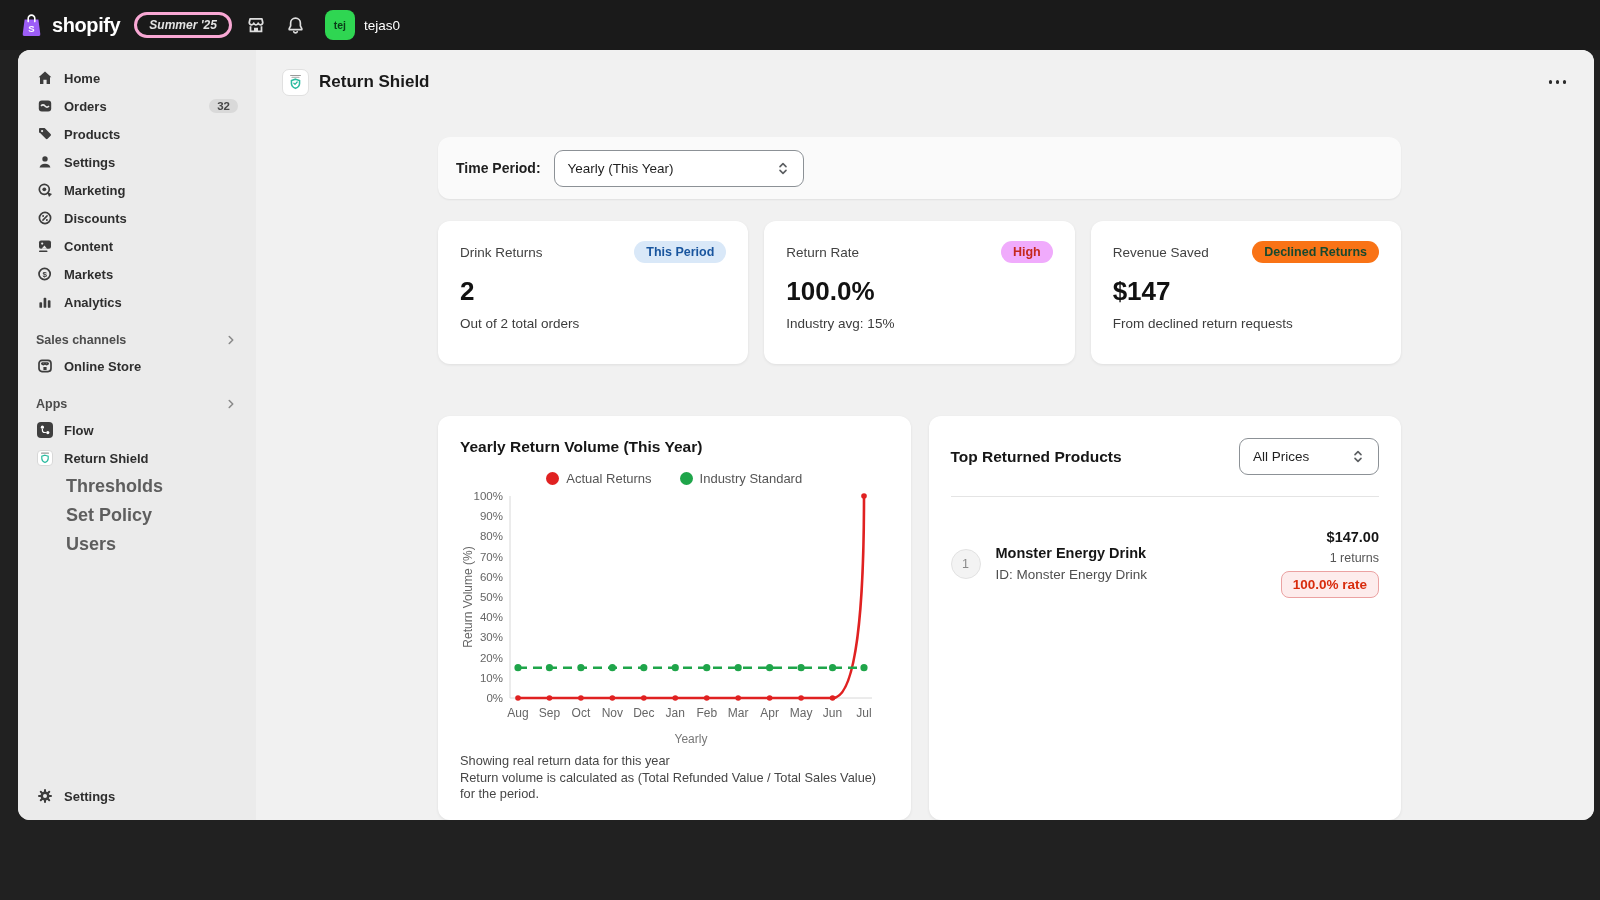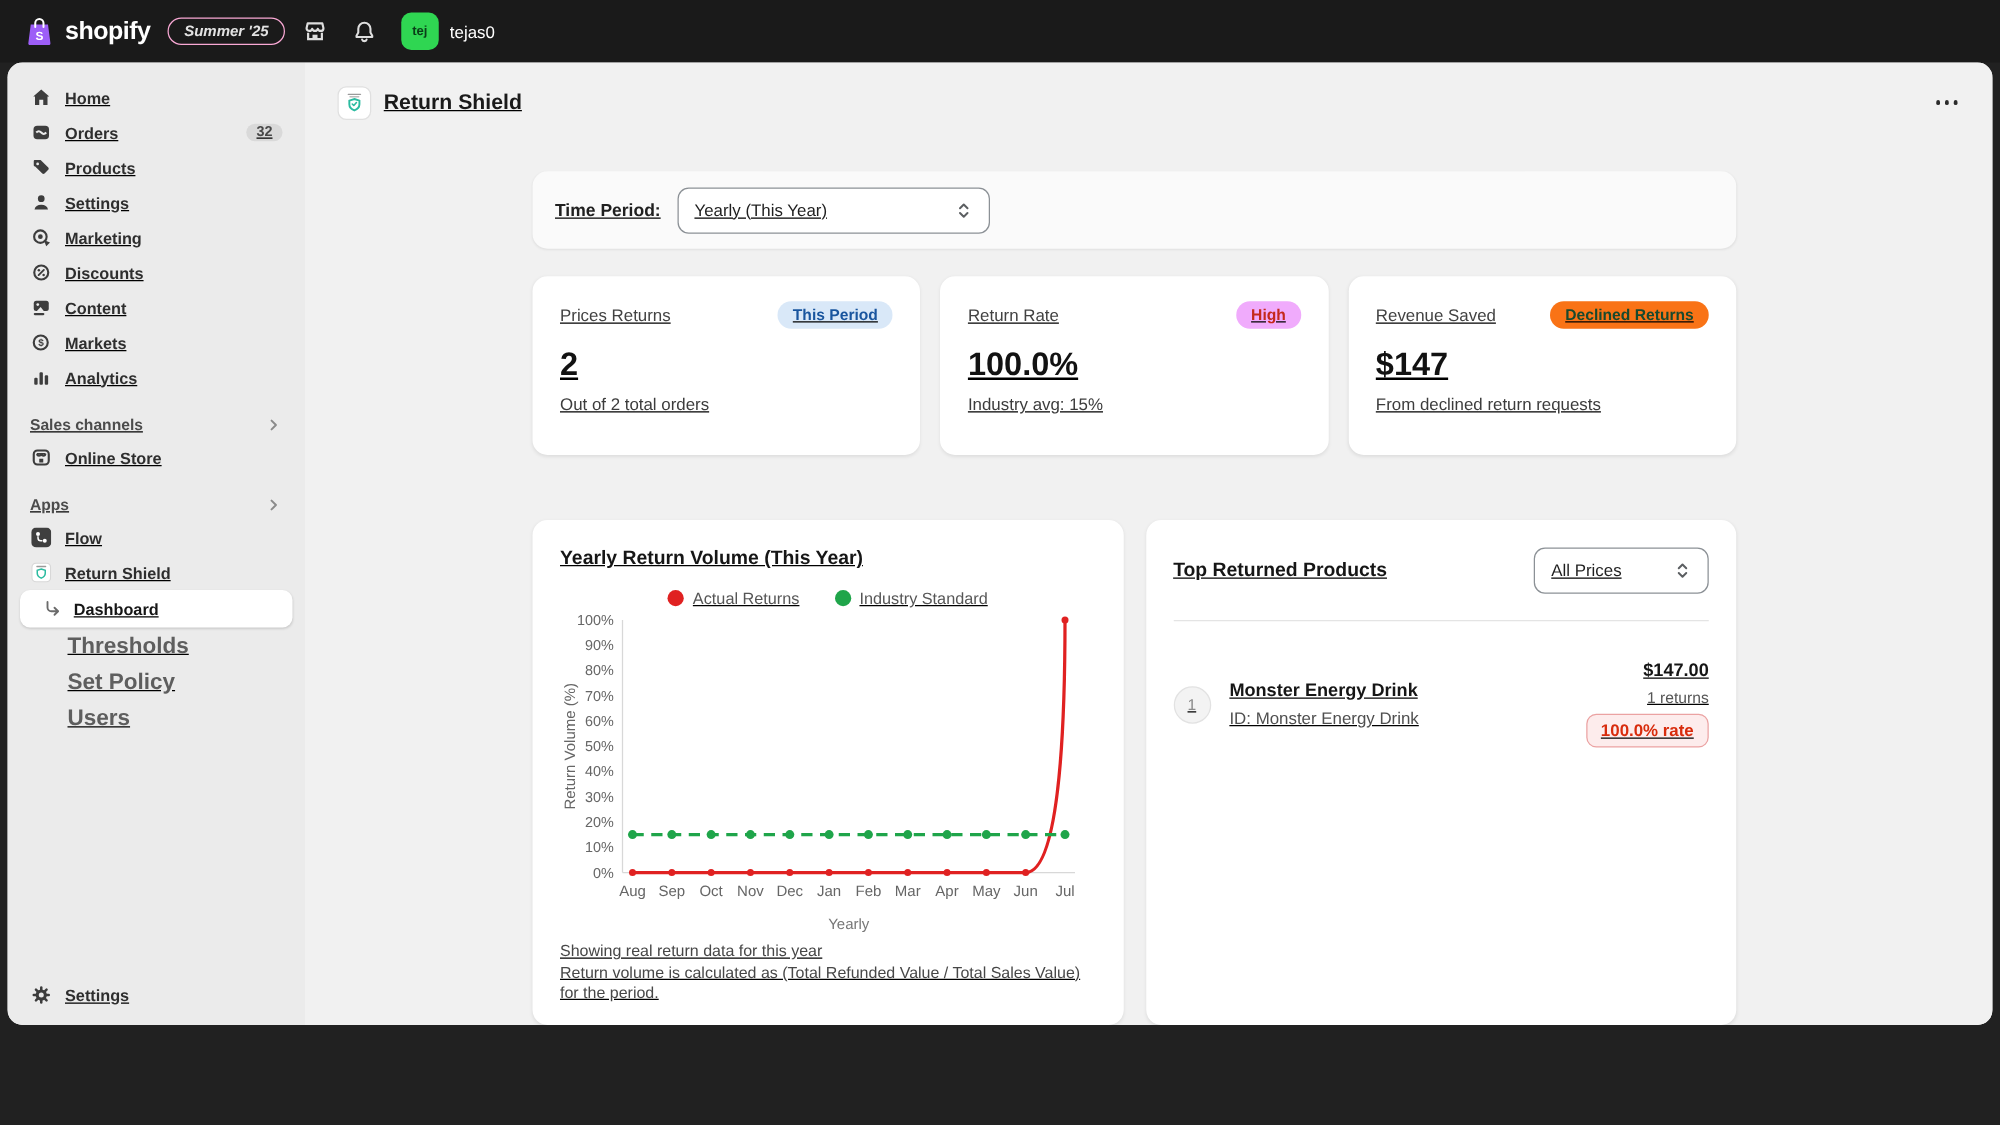--- a/index.html
+++ b/index.html
@@ -6,36 +6,36 @@
   html,body { margin:0; padding:0; }
   body {
     width:1600px; height:900px; overflow:hidden; position:relative;
     background:#212121; font-family:"Liberation Sans", sans-serif;
     -webkit-font-smoothing:antialiased;
   }
   
   .topbar { height:50px; background:#1a1a1a; display:flex; align-items:center; padding:0 16px; gap:14px; }
   .brand { display:flex; align-items:center; gap:9px; padding-left:4px; }
   .brand-name { color:#fff; font-weight:bold; font-size:20px; letter-spacing:-0.4px; }
-  .edition { border:1px solid #f9a8d4; color:#e3e3e3; font-style:italic; font-size:12px; font-weight:600;
+  .edition { border:3px solid #f9a8d4; color:#e3e3e3; font-style:italic; font-size:12px; font-weight:600;
              padding:3px 12px; border-radius:999px; }
   .search-wrap { flex:1; display:flex; justify-content:center; }
   .search-box { width:648px; height:34px; background:#2e2e2e; border:1px solid #3e3e3e; border-radius:8px;
                 display:flex; align-items:center; gap:8px; padding:0 10px; color:#9d9d9d; font-size:13.5px; }
   .kbd { background:#474747; color:#cccccc; font-size:10.5px; font-weight:bold; padding:3px 7px; border-radius:5px; }
   .kbd-group { margin-left:auto; display:flex; gap:5px; }
   .top-actions { display:flex; align-items:center; gap:20px; padding-right:4px; }
   .icon-btn { background:none; border:none; padding:0; display:flex; cursor:pointer; }
   .user-chip { display:flex; align-items:center; gap:9px; }
   .avatar { width:30px; height:30px; border-radius:8px; background:#2fd652; color:#0a3d18; font-size:10.5px;
             font-weight:bold; display:flex; align-items:center; justify-content:center; }
   .user-name { color:#fff; font-size:13.5px; font-weight:normal; }
   
-  .frame { position:absolute; left:6px; right:6px; top:50px; height:770px; border-radius:12px; overflow:hidden;
-           display:flex; background:#f1f1f1;text-decoration:underline; }
+  .frame { position:absolute; left:18px; right:6px; top:50px; height:770px; border-radius:12px; overflow:hidden;
+           display:flex; background:#f1f1f1; }
   
   .sidebar { width:238px; background:#ebebeb; flex-shrink:0; display:flex; flex-direction:column; padding-top:14px; }
   .nav { flex:1; }
   .nav-item { display:flex; align-items:center; gap:10px; height:28px; margin:0 10px; padding:0 8px;
               border-radius:8px; font-size:13px; font-weight:bold; color:#2e2e2e; cursor:pointer; }
   .nav-item .ic { width:18px; display:flex; justify-content:center; align-items:center; }
   .count-badge { margin-left:auto; background:#d9d9d9; border-radius:7px; padding:1px 8px; font-size:11.5px;
                  font-weight:600; color:#474747; }
   .section-head { display:flex; align-items:center; justify-content:space-between; margin:17px 18px 5px 18px;
                   font-size:12.5px; font-weight:bold; color:#4c4c4c; cursor:pointer; }
@@ -272,28 +272,20 @@
       <div class="nav-item">
         <span class="ic">
           <svg width="16" height="16" viewBox="0 0 16 16">
               <rect x=".5" y=".5" width="15" height="15" rx="3.5" fill="#fff" stroke="#d8d8d8"></rect>
               <rect x="4" y="2.6" width="8" height="1.1" rx=".5" fill="#9a9a9a"></rect>
               <path d="M8 5.2 l3.2 1 v2.4 c0 2-1.4 3.2-3.2 3.9 -1.8-.7-3.2-1.9-3.2-3.9 V6.2 Z" fill="none" stroke="#2bbba0" stroke-width="1.2"></path>
             </svg>
         </span>
         <span>Return Shield</span>
       </div>
-      <div class="nav-item selected" style="padding-left:19px;">
-        <span class="ic" style="width:14px;">
-          <svg width="14" height="14" viewBox="0 0 14 14">
-              <path d="M3 1.5 v4.5 a3 3 0 0 0 3 3 h5 M8.6 6.2 l2.9 2.8 -2.9 2.8" stroke="#6b6b6b" stroke-width="1.5" fill="none" stroke-linecap="round" stroke-linejoin="round"></path>
-            </svg>
-        </span>
-        <span>Dashboard</span>
-      </div>
       <div class="sub-item">
         <span>Thresholds</span>
       </div>
       <div class="sub-item">
         <span>Set Policy</span>
       </div>
       <div class="sub-item">
         <span>Users</span>
       </div>
     </div>
@@ -343,21 +335,21 @@
             <svg width="14" height="17" viewBox="0 0 14 17">
                 <path d="M4 6.6 L7 3.6 L10 6.6 M4 10.4 L7 13.4 L10 10.4" stroke="#5c5f62" stroke-width="1.6" fill="none" stroke-linecap="round" stroke-linejoin="round"></path>
               </svg>
           </span>
         </div>
       </div>
 
       <div class="stats-grid">
         <div class="stat-card">
           <div class="stat-top">
-            <span class="stat-label">Prices Returns</span>
+            <span class="stat-label">Drink Returns</span>
             <span class="badge badge-blue">This Period</span>
           </div>
           <div class="stat-value">2</div>
           <div class="stat-sub">Out of 2 total orders</div>
         </div>
         <div class="stat-card">
           <div class="stat-top">
             <span class="stat-label">Return Rate</span>
             <span class="badge badge-red">High</span>
           </div>

